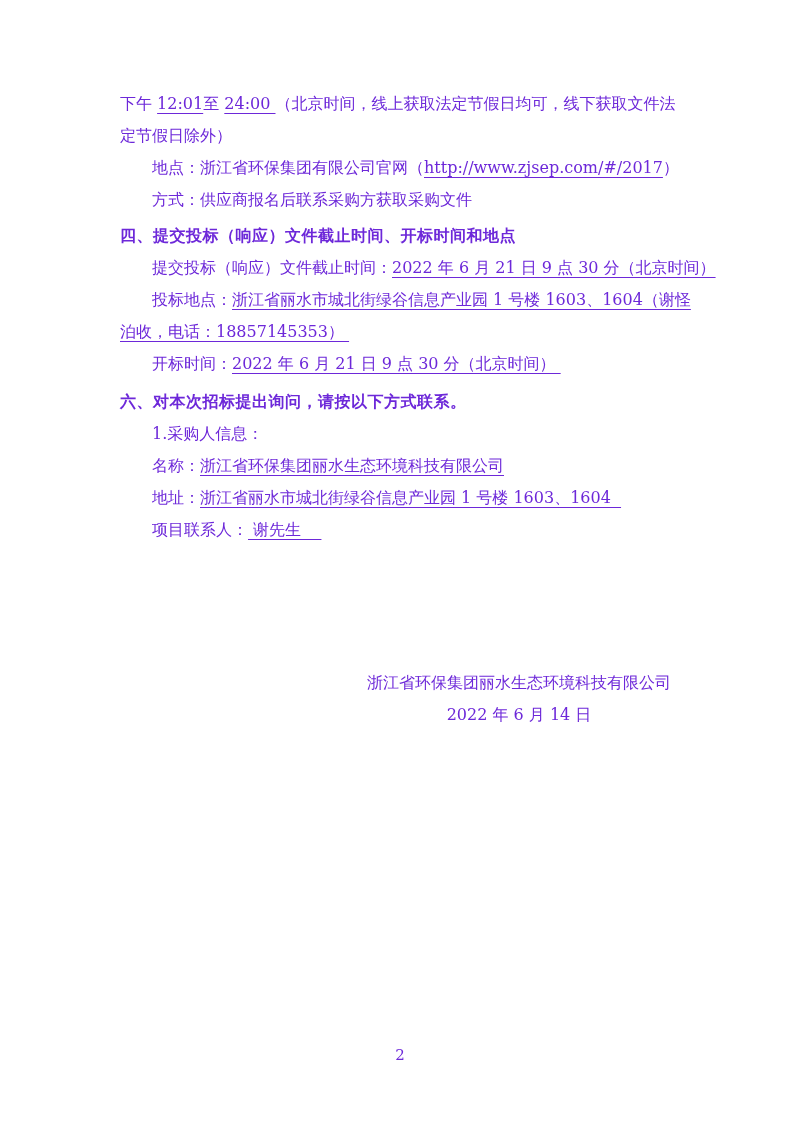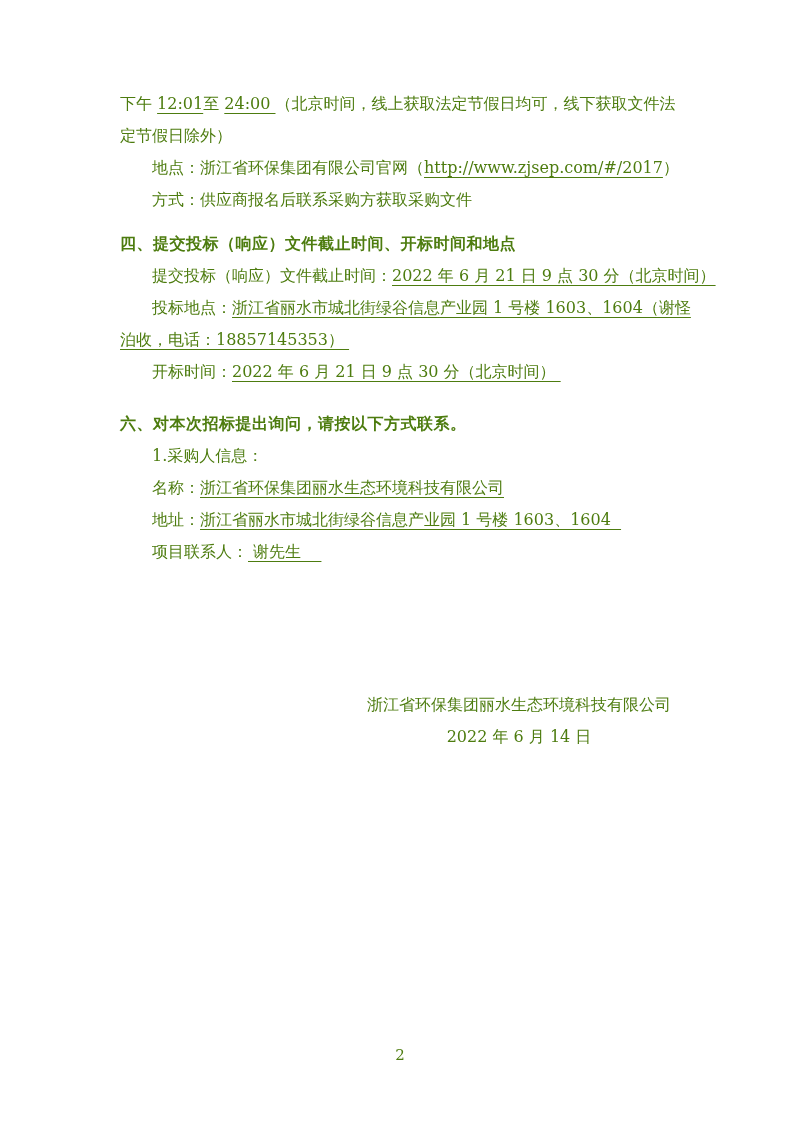--- a/index.html
+++ b/index.html
@@ -1,36 +1,36 @@
 <!DOCTYPE html>
 <html><head>
 <meta charset="utf-8">
 <style>
   html,body{margin:0;padding:0;background:#888;}
   .page{
     position:relative;
     width:800px;height:1131px;
     margin:0 auto;
     background:#ffffff;
-    color:#4d7c0f;
+    color:#6d28d9;
     font-family:"DejaVu Serif","Liberation Serif",serif;
     font-size:16px;
     overflow:hidden;
   }
   .content{
     position:absolute;
     top:88px;left:120px;width:566px;
   }
   .line{
     line-height:32px;
     white-space:pre;
   }
   .line.indent{padding-left:32px;}
-  .line.heading{font-weight:bold;margin-top:12px;letter-spacing:0.5px;}
-  .line.heading.tight{margin-top:20px;}
+  .line.heading{font-weight:bold;margin-top:4px;letter-spacing:0.5px;}
+  .line.heading.tight{margin-top:6px;}
   .u{
     text-decoration:underline;
     text-underline-offset:4px;
     text-decoration-thickness:1px;
   }
   .sig-row{
     margin-top:121px;
     text-align:right;
     padding-right:15px;
   }

